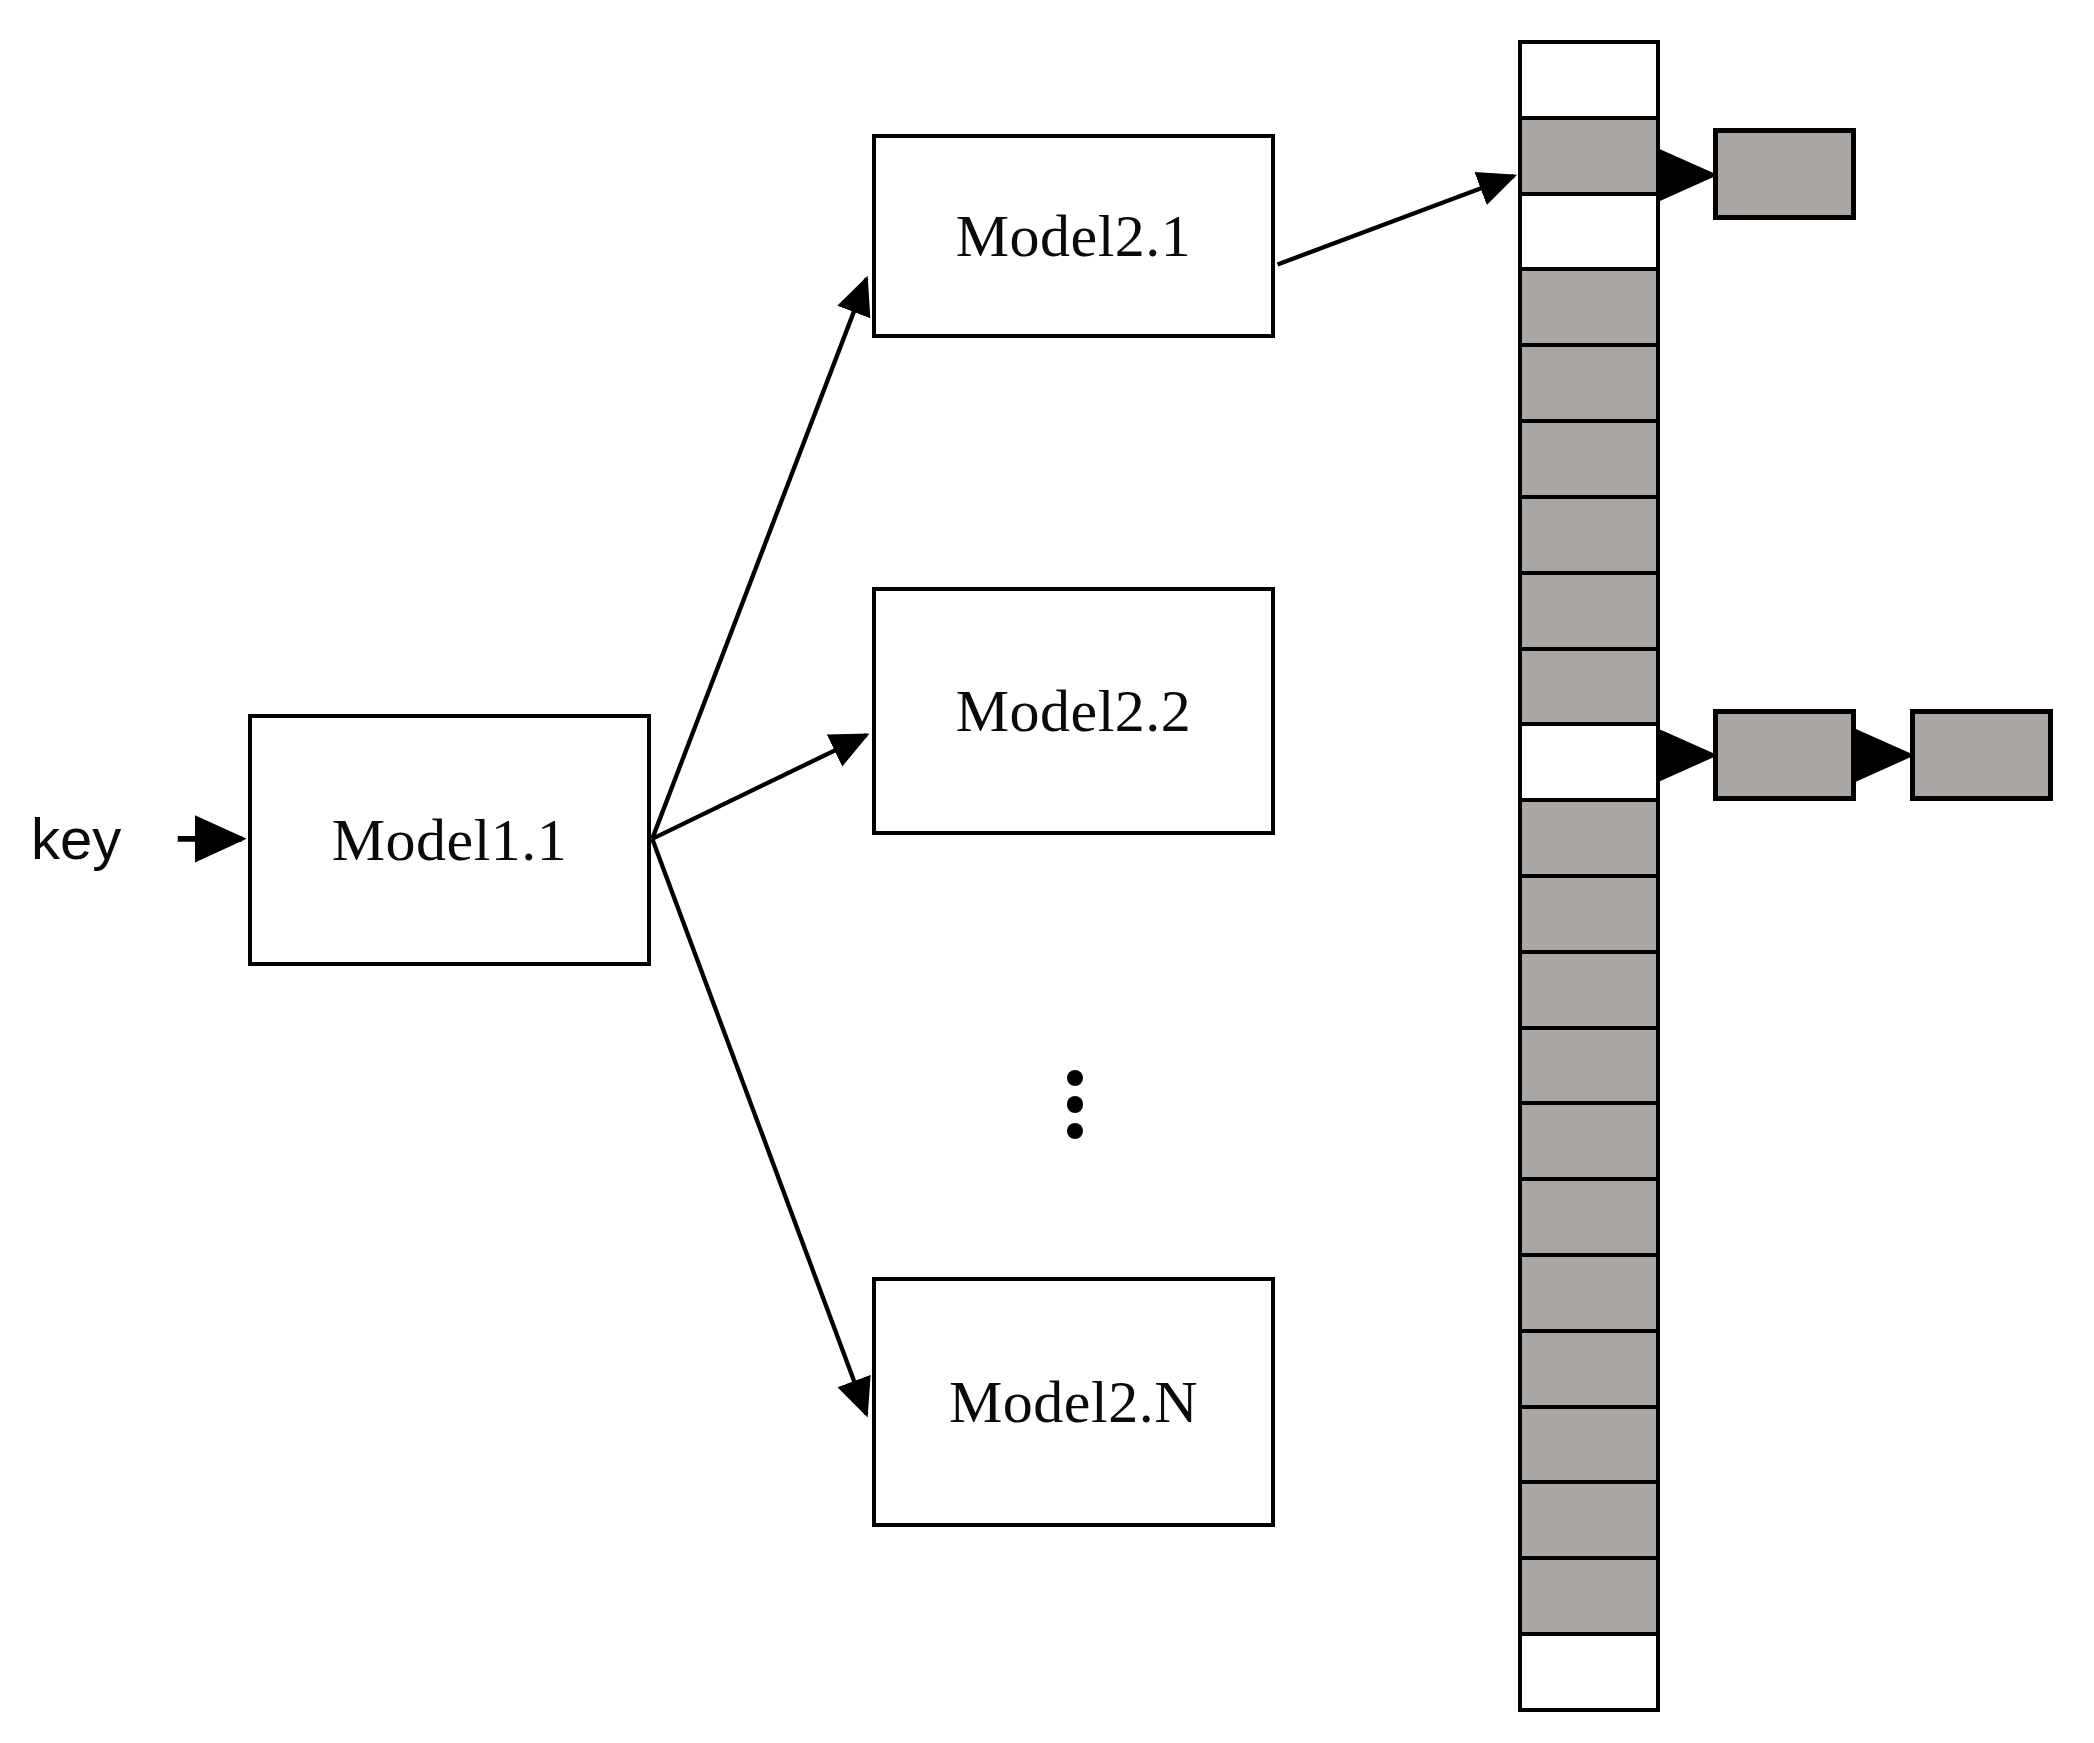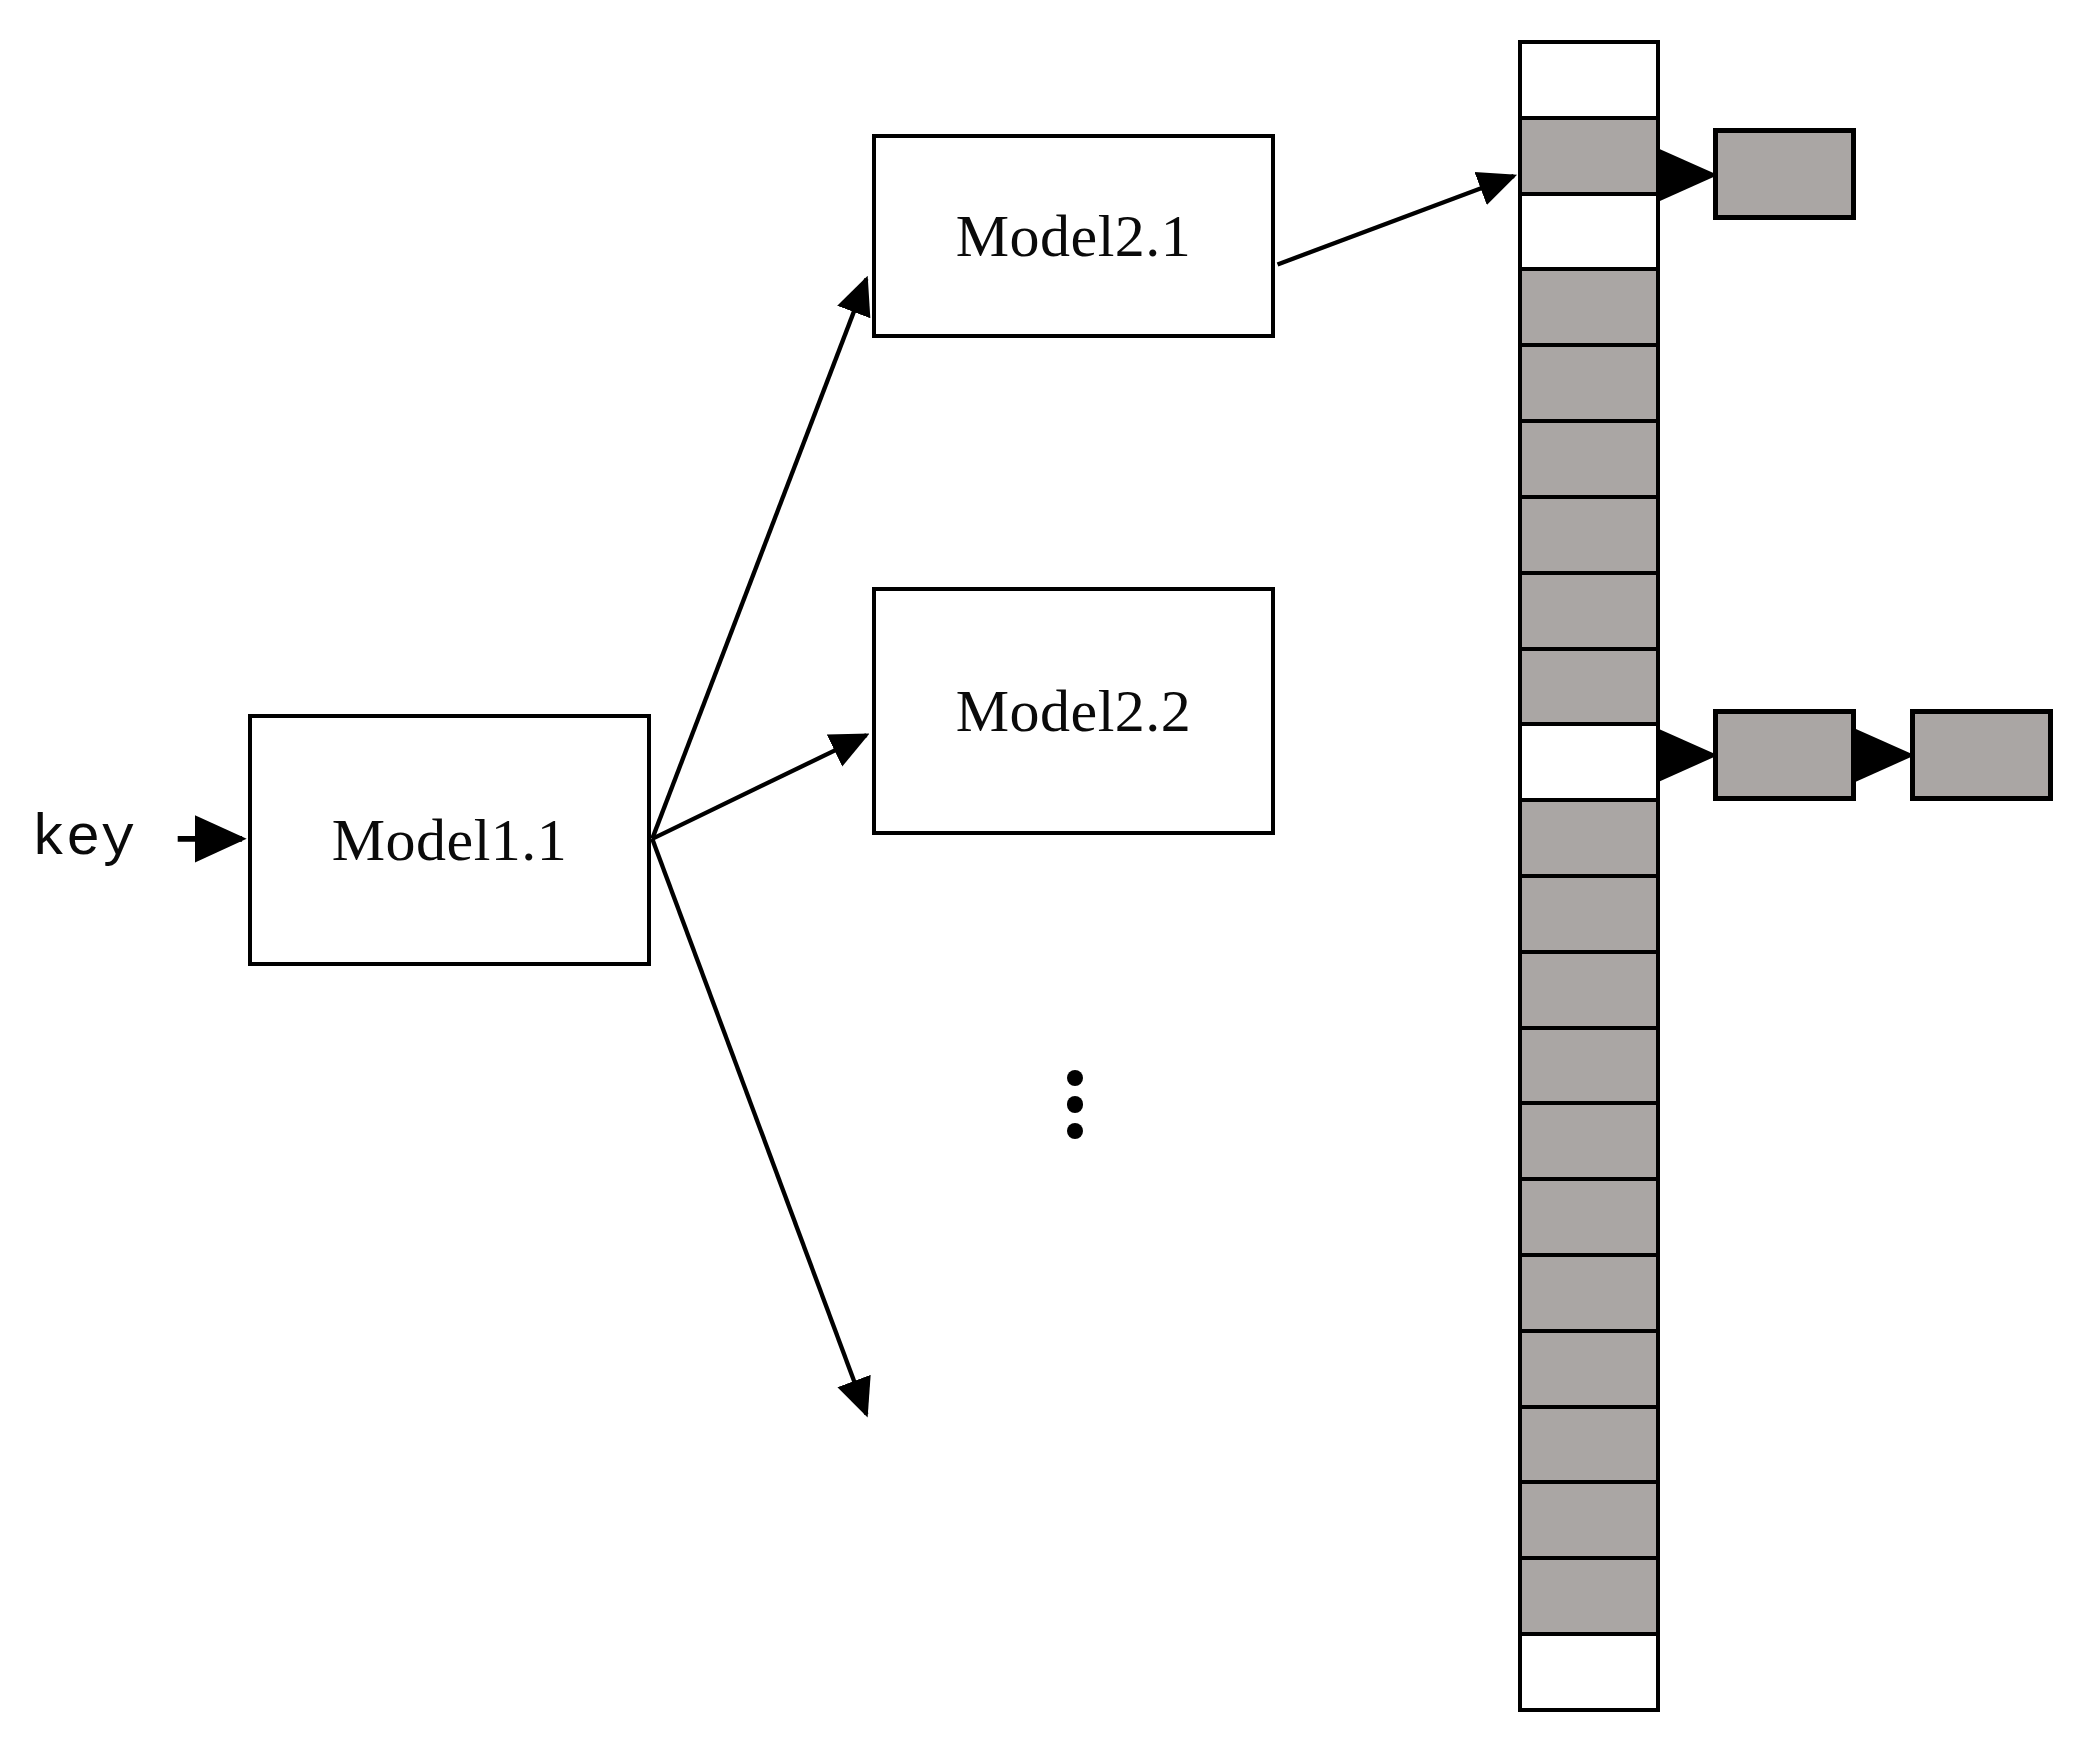--- a/index.html
+++ b/index.html
@@ -36,21 +36,21 @@
   .node-label {
     font-family: "Liberation Serif", "DejaVu Serif", serif;
     font-size: 60px;
     color: #0a0a0a;
     line-height: 1;
     letter-spacing: 0.5px;
     white-space: nowrap;
   }
   .free-label {
     position: absolute;
-    font-family: Liberation Mono, monospace;
+    font-family: Liberation Sans, sans-serif;
     font-size: 58px;
     color: #0a0a0a;
     line-height: 1;
     white-space: nowrap;
   }
   .bucket-array {
     position: absolute;
     box-sizing: border-box;
     border: 4.8px solid #000000;
     background: #ffffff;
@@ -129,20 +129,23 @@
   </div>
 
   <div class="node-box" style="left:872px; top:134px; width:403px; height:204px;">
     <span class="node-label">Model2.1</span>
   </div>
 
   <div class="node-box" style="left:872px; top:587px; width:403px; height:248px;text-align:center;">
     <span class="node-label">Model2.2</span>
   </div>
 
+  <div class="node-box" style="left:872px; top:1277px; width:403px; height:250px;">
+    <span class="node-label">Model2.N</span>
+  </div>
 
   <div class="ellipsis-dots" style="left:1066px; top:1070px; width:17.3px; height:69px;">
     <span></span>
     <span></span>
     <span></span>
   </div>
 
   <div class="bucket-array" id="bucket-array" style="left:1518px; top:40px; width:142px; height:1672px;">
       <div class="bucket-cell"></div>
       <div class="bucket-cell filled"></div>

